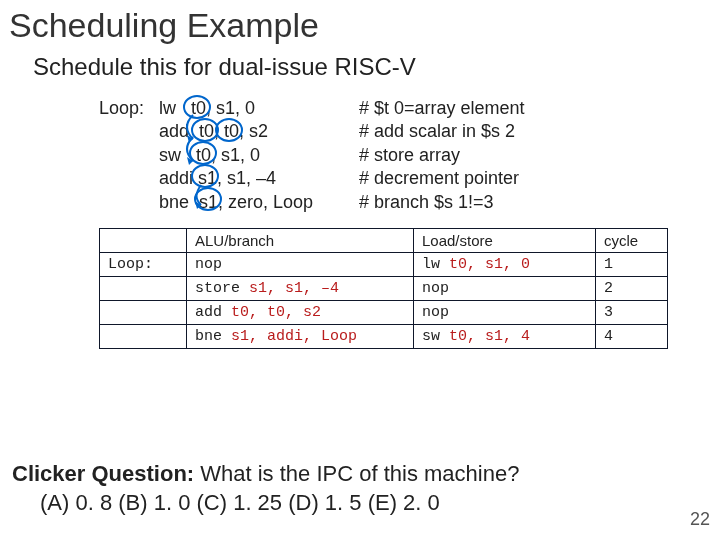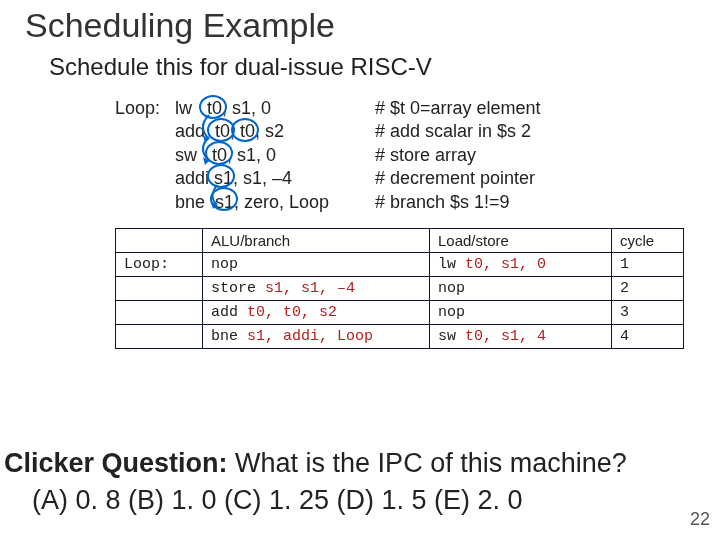--- a/index.html
+++ b/index.html
@@ -10,21 +10,21 @@
     background: #fff;
     font-family: Arial, Helvetica, sans-serif;
     color: #222;
     overflow: hidden;
   }
   .slide {
     position: relative;
     width: 720px;
     height: 540px;
     box-sizing: border-box;
-    padding: 6px 12px 0 25px;
+    padding: 6px 12px 0 9px;
   }
   .title {
     font-size: 34px;
     font-weight: 400;
     margin: 0 0 8px 0;
     color: #333;
   }
   .subtitle {
     font-size: 24px;
     margin: 2px 0 16px 24px;
@@ -93,23 +93,23 @@
     font-weight: normal;
     white-space: pre;
   }
   table.sched th {
     font-family: Arial, Helvetica, sans-serif;
     font-weight: normal;
   }
   .blue-reg { color: #b91c1c; }
   .clicker {
     position: absolute;
-    left: 4px;
+    left: 12px;
     bottom: 22px;
-    font-size: 27px;
+    font-size: 22px;
     line-height: 1.35;
   }
   .clicker .q { font-weight: bold; }
   .clicker .opts { margin-left: 28px; }
   .pagenum {
     position: absolute;
     right: 10px;
     bottom: 10px;
     font-size: 18px;
     color: #555;
@@ -163,21 +163,21 @@
       <span class="comment"># store array</span>
     </div>
     <div class="code-row">
       <span class="label"></span>
       <span class="instr">addi s1, s1, –4</span>
       <span class="comment"># decrement pointer</span>
     </div>
     <div class="code-row">
       <span class="label"></span>
       <span class="instr">bne  s1, zero, Loop</span>
-      <span class="comment"># branch $s 1!=9</span>
+      <span class="comment"># branch $s 1!=3</span>
     </div>
   </div>
 
   <table class="sched">
     <tbody>
         <tr>
       <th class="hdr-empty"></th>
       <th class="col-alu">ALU/branch</th>
       <th class="col-ls">Load/store</th>
       <th class="col-cycle">cycle</th>

